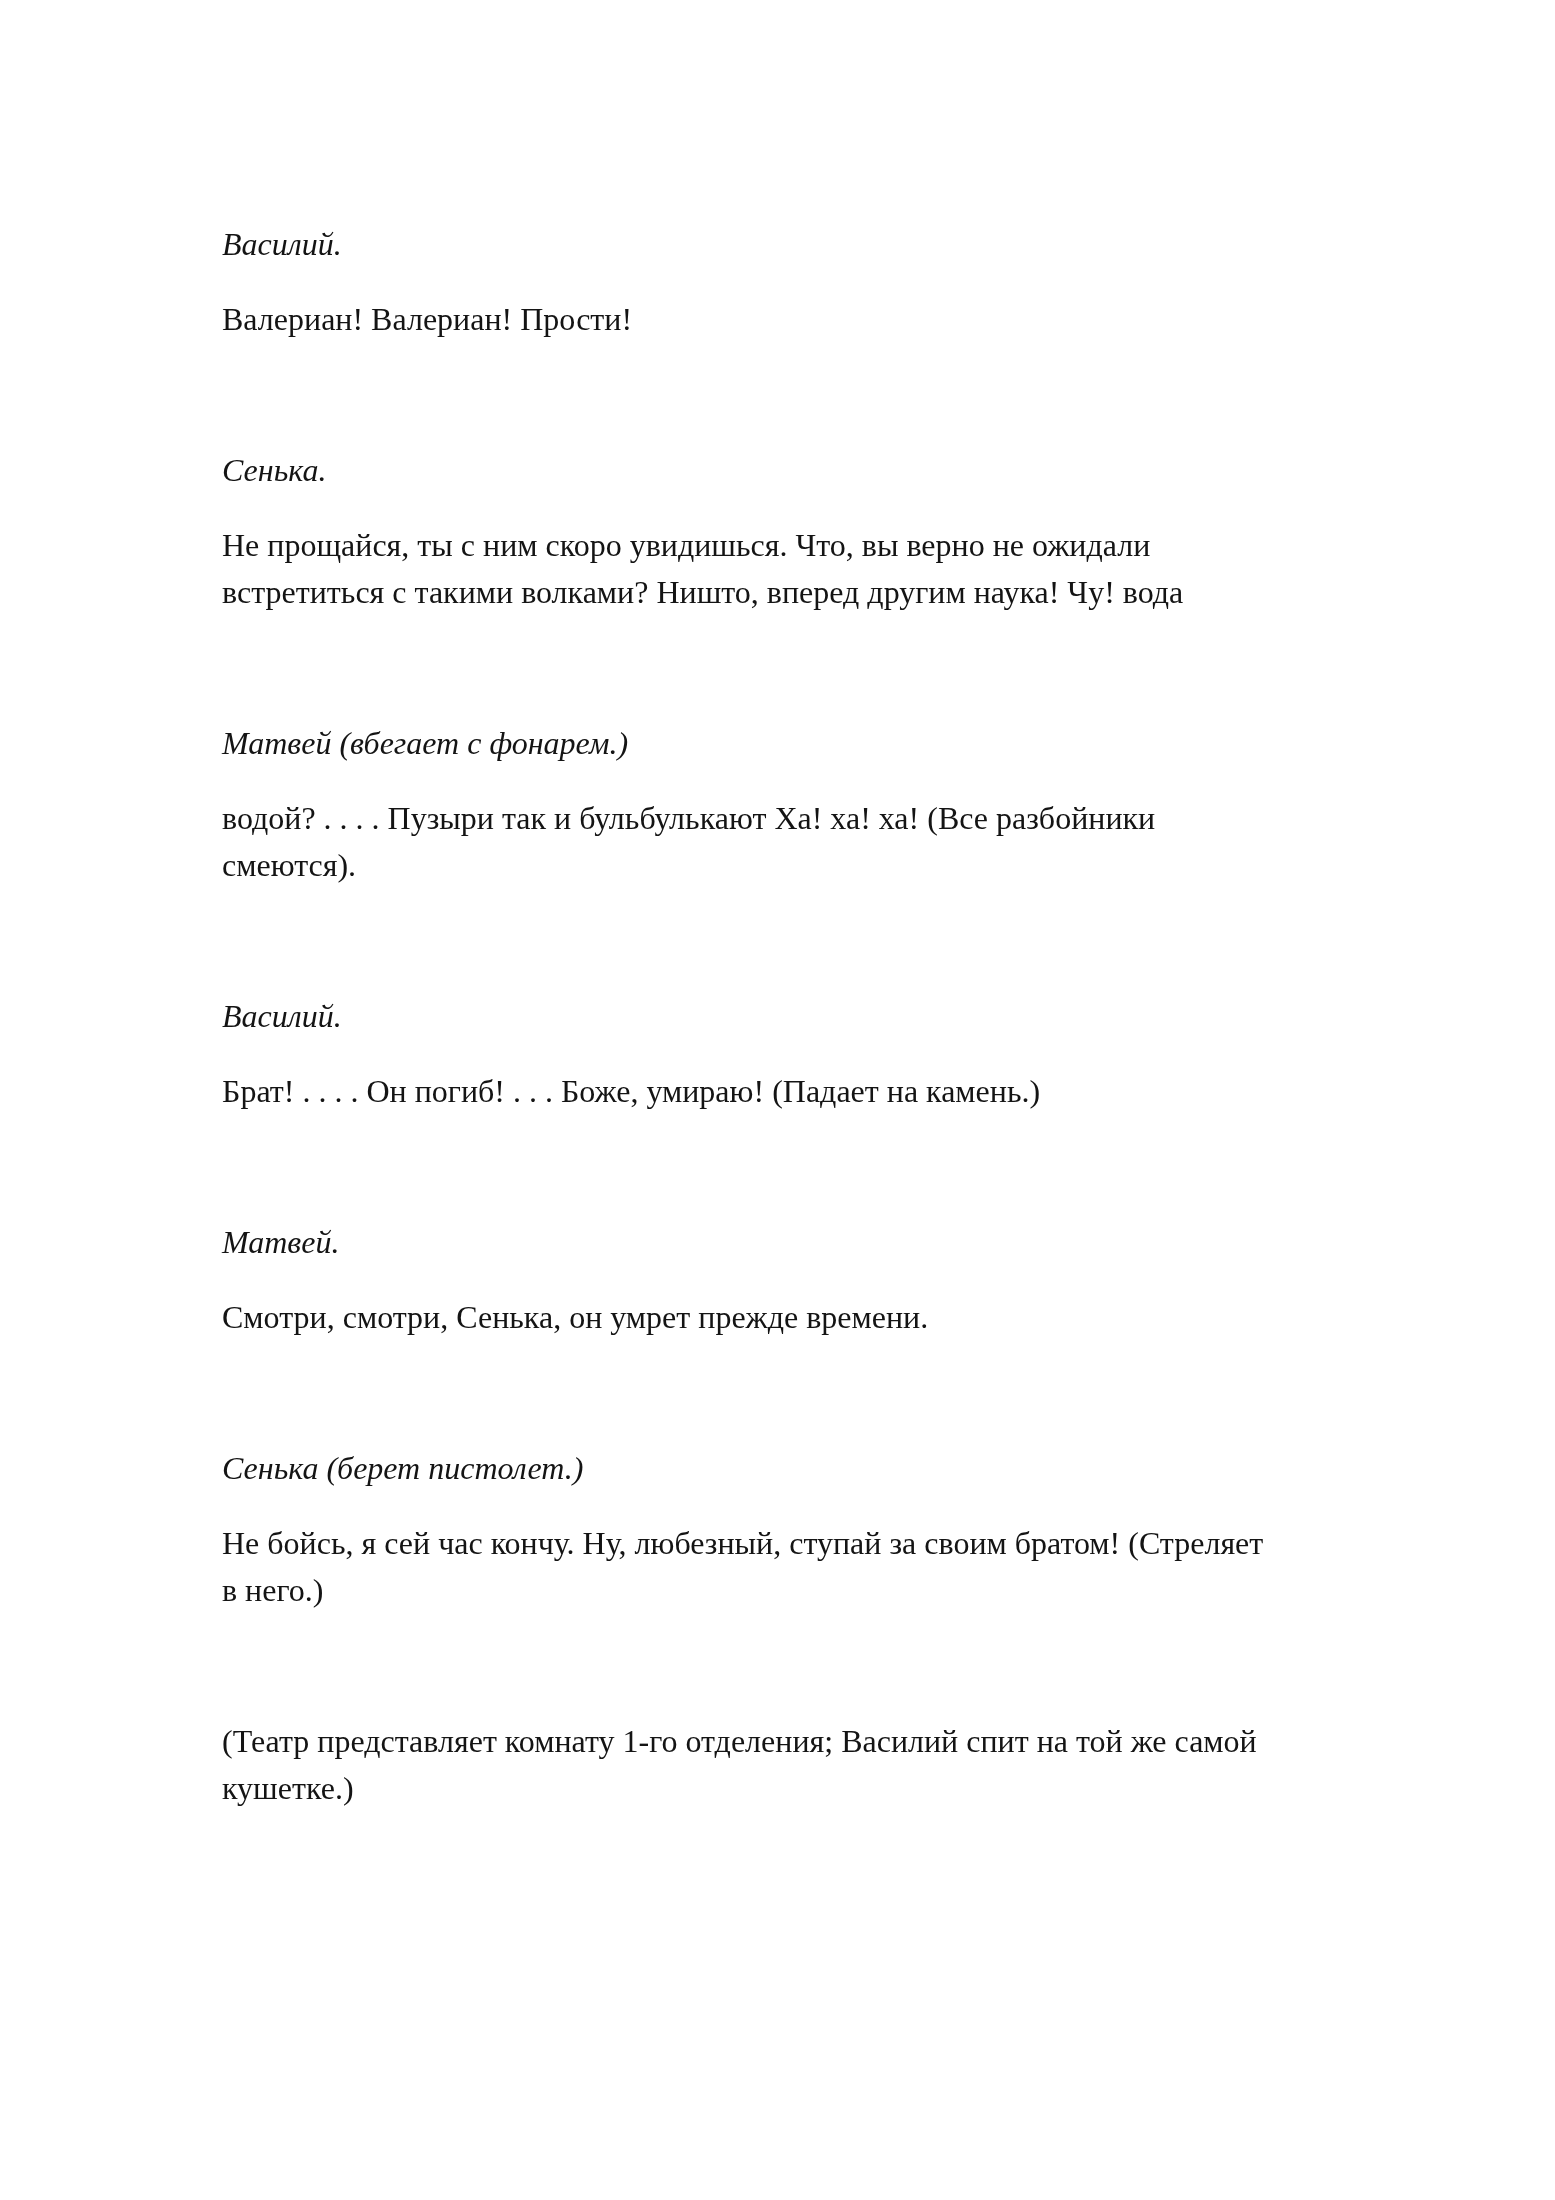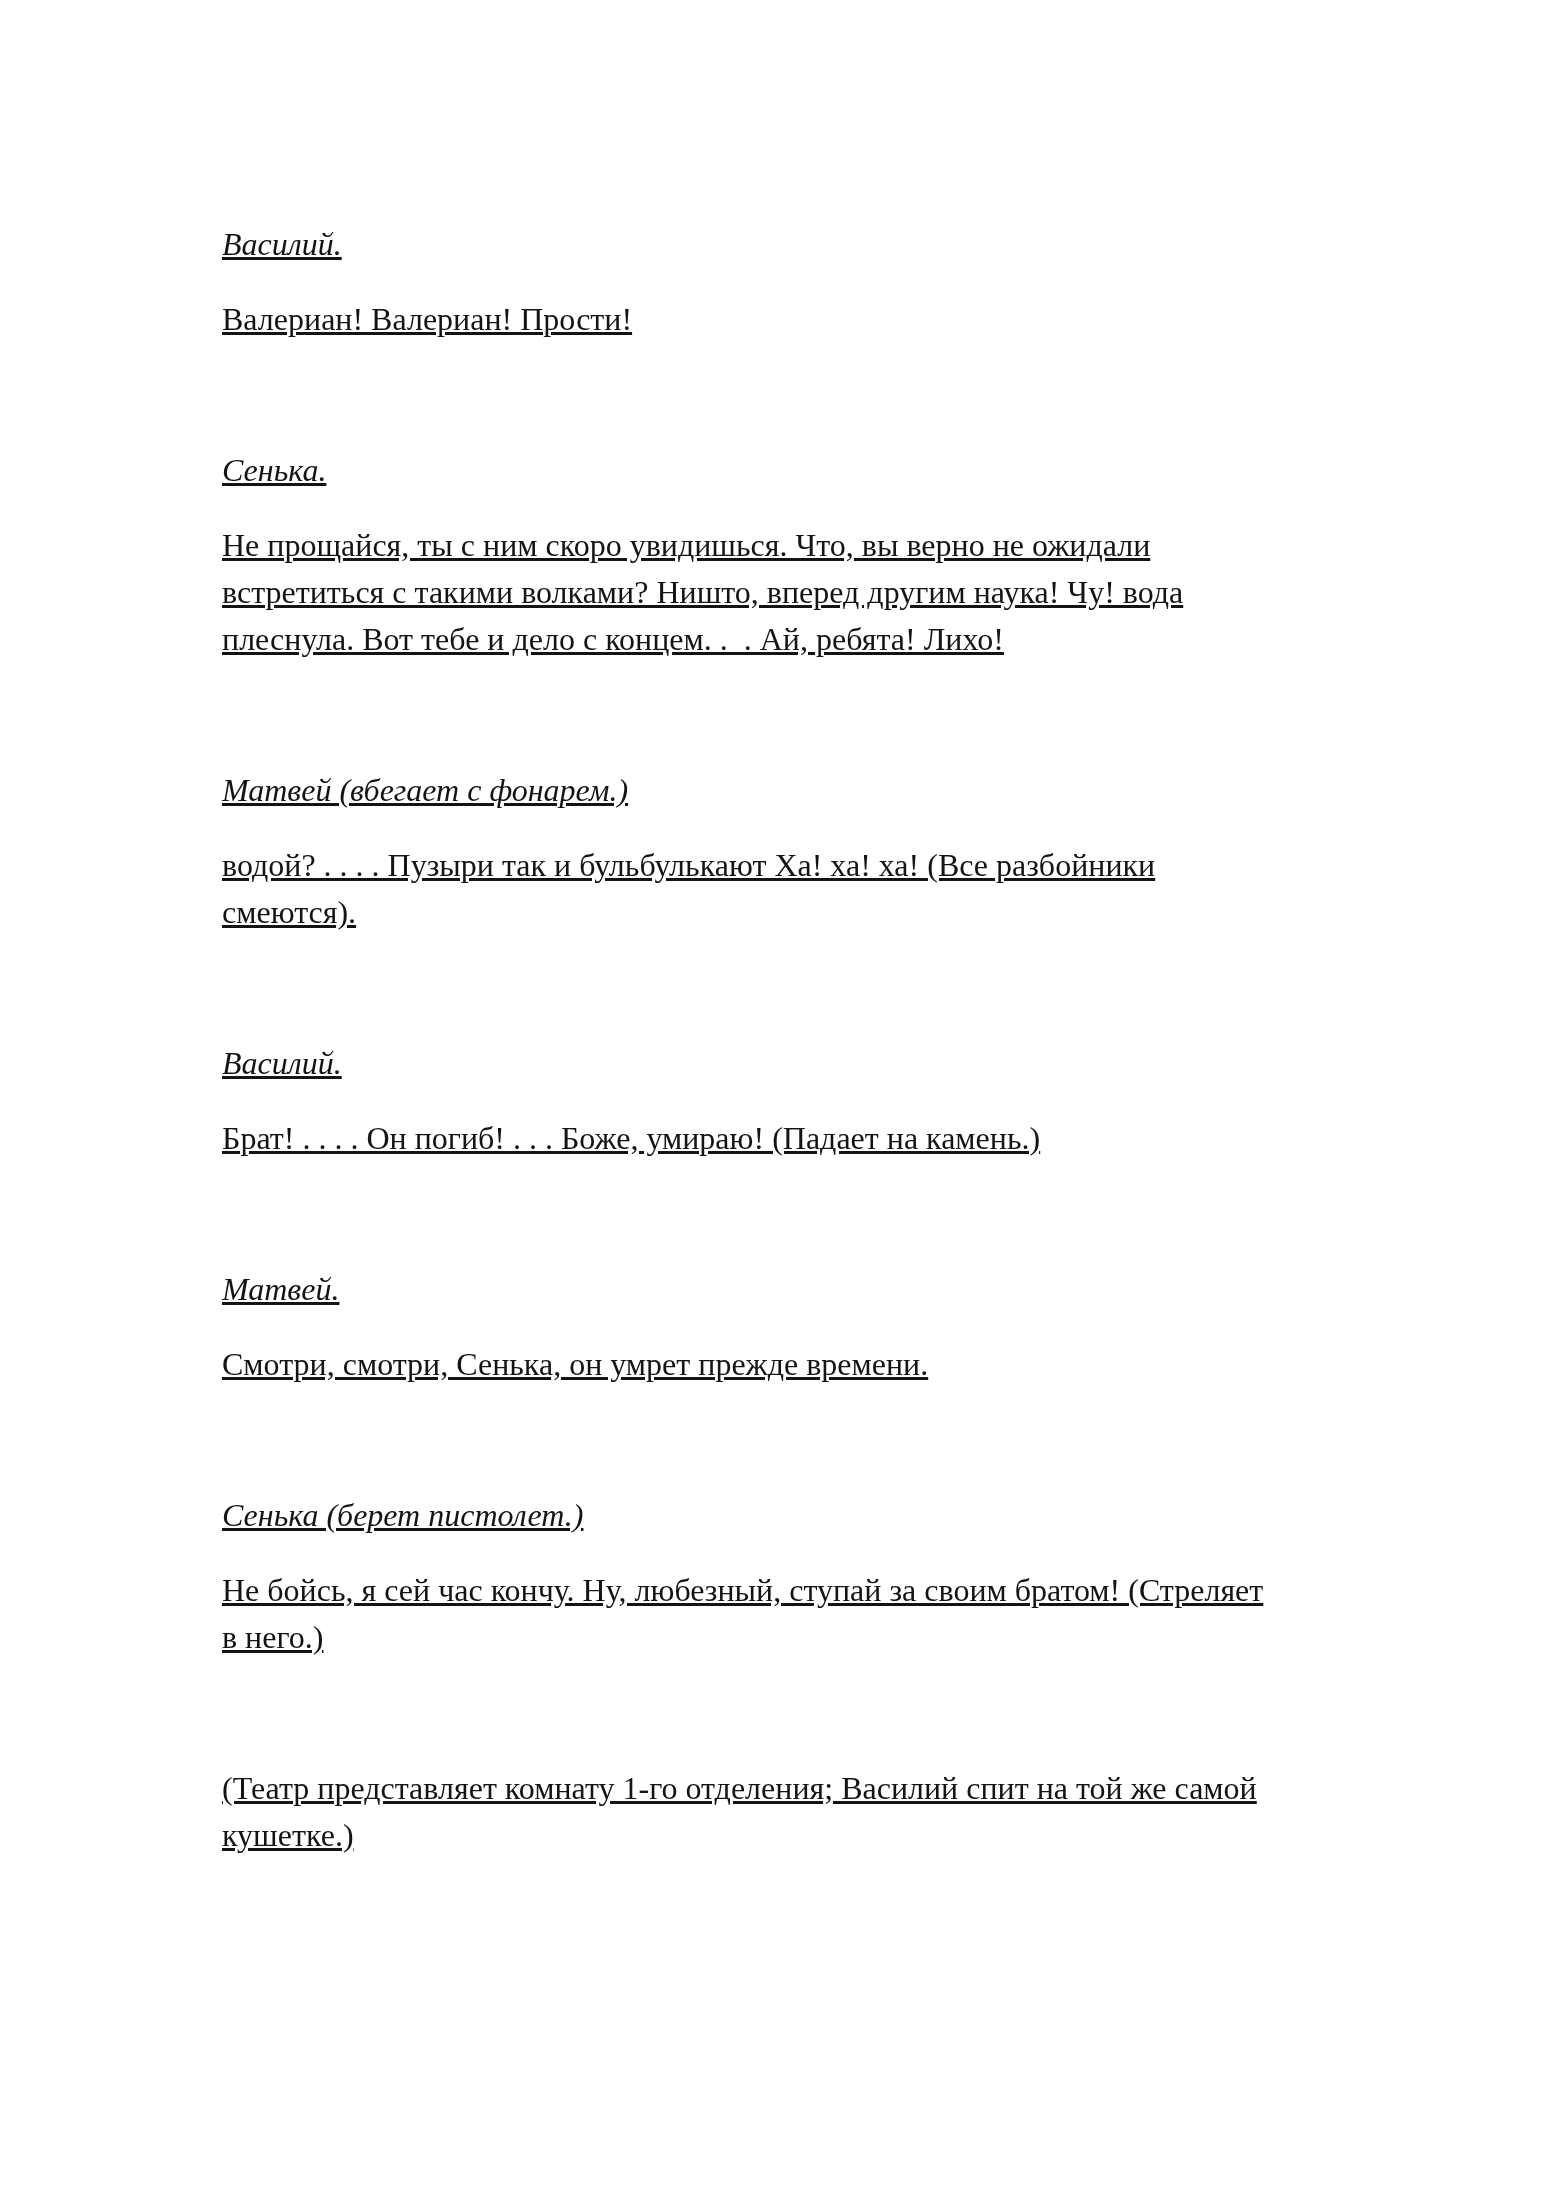--- a/index.html
+++ b/index.html
@@ -8,21 +8,20 @@
     width: 1401px;
     height: 2200px;
     background: #ffffff;
     box-sizing: border-box;
     padding: 221px 60px 16px 222px;
     font-family: "Liberation Serif", "DejaVu Serif", serif;
     font-size: 32px;
     line-height: 47px;
     color: #141414;
     overflow: hidden;
-    text-decoration: underline;
   }
   .block { margin: 0; }
   .speaker { font-style: italic; margin-bottom: 28px; }
   .speech  { font-style: normal; margin-bottom: 104px; }
   .line { white-space: pre; }
 </style>
 </head>
 <body>
 
 <div class="page">
@@ -35,21 +34,20 @@
     <div class="line">Валериан! Валериан! Прости!</div>
   </div>
 
   <div class="block speaker">
     <div class="line">Сенька.</div>
   </div>
 
   <div class="block speech">
     <div class="line">Не прощайся, ты с ним скоро увидишься. Что, вы верно не ожидали</div>
     <div class="line">встретиться с такими волками? Ништо, вперед другим наука! Чу! вода</div>
-    <div class="line">плеснула. Вот тебе и дело с концем. .  . Ай, ребята! Лихо!</div>
   </div>
 
   <div class="block speaker">
     <div class="line">Матвей (вбегает с фонарем.)</div>
   </div>
 
   <div class="block speech">
     <div class="line">водой? . . . . Пузыри так и бульбулькают Ха! ха! ха! (Все разбойники</div>
     <div class="line">смеются).</div>
   </div>

